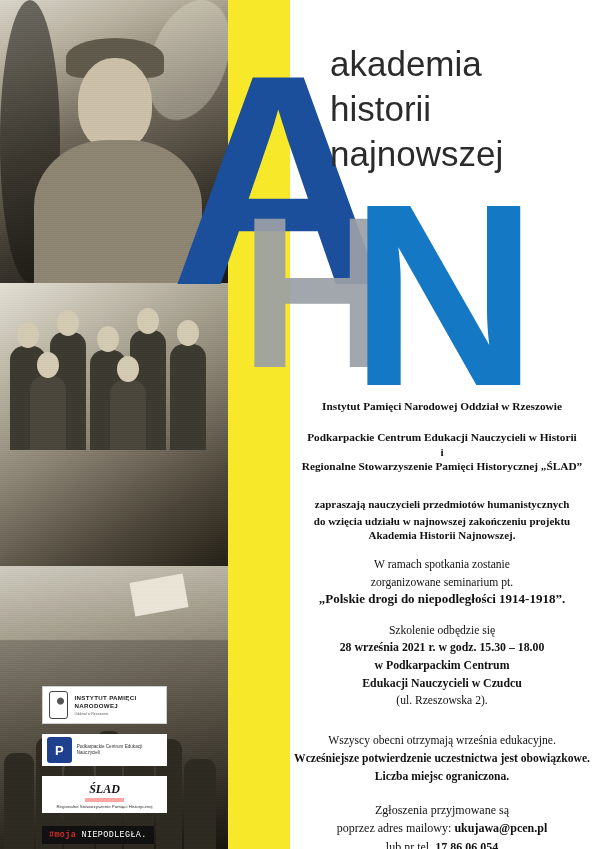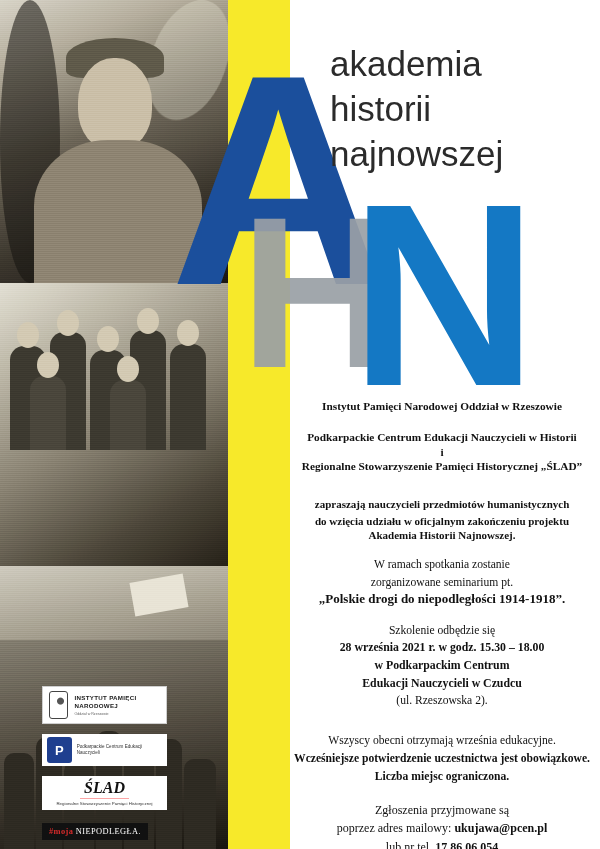--- a/index.html
+++ b/index.html
@@ -74,25 +74,25 @@
       radial-gradient(circle at 50% 30%,#555 0 3px,transparent 4px);}
   .ipn-t{font-family:"Liberation Sans",sans-serif;font-size:6.2px;font-weight:700;color:#1a1a1a;line-height:1.25;letter-spacing:.3px;}
   .ipn-s{font-family:"Liberation Sans",sans-serif;font-size:3.6px;color:#666;display:block;margin-top:2px;}
 
   .pcen{display:flex;align-items:center;gap:5px;background:#fff;padding:3px 5px;}
   .pcen-mark{width:26px;height:26px;background:#1f3f8f;color:#fff;font-family:"Liberation Sans",sans-serif;
      font-weight:700;font-size:13px;display:flex;align-items:center;justify-content:center;border-radius:3px;}
   .pcen-t{font-family:"Liberation Sans",sans-serif;font-size:4.6px;color:#333;line-height:1.3;}
 
   .slad{background:#fff;padding:3px 5px;text-align:center;}
-  .slad-t{font-family:"Liberation Serif",serif;font-style:italic;font-weight:700;font-size:16px;color:#111;
-     border-bottom:1px solid #fca5a5;display:inline-block;padding:0 4px 1px;}
+  .slad-t{font-family:"Liberation Serif",serif;font-style:italic;font-weight:700;font-size:12px;color:#111;
+     border-bottom:4px solid #fca5a5;display:inline-block;padding:0 4px 1px;}
   .slad-s{font-family:"Liberation Sans",sans-serif;font-size:4.4px;color:#333;line-height:1.3;margin-top:2px;}
 
-  .niep{background:#111;color:#fff;font-family:Liberation Serif, serif;font-size:8.4px;
+  .niep{background:#111;color:#fff;font-family:Liberation Mono, monospace;font-size:8.4px;
      padding:4px 7px;display:inline-block;letter-spacing:.4px;}
   .niep .hash{color:#d62b2b;font-weight:700;}
   .niep .w{font-weight:300;}
 </style>
 </head>
 <body>
 
 <div class="poster">
 
   <div class="photo-col">
@@ -155,21 +155,21 @@
 
     <p class="l-org">Instytut Pamięci Narodowej Oddział w Rzeszowie</p>
     <div class="sp-md"></div>
     <p class="l-org">Podkarpackie Centrum Edukacji Nauczycieli w Historii</p>
     <p class="l-i">i</p>
     <p class="l-org">Regionalne Stowarzyszenie Pamięci Historycznej „ŚLAD”</p>
 
     <div class="sp-lg"></div>
 
     <p class="l-inv">zapraszają nauczycieli przedmiotów humanistycznych</p>
-    <p class="l-inv">do wzięcia udziału w oficjalnym zakończeniu projektu</p>
+    <p class="l-inv">do wzięcia udziału w najnowszej zakończeniu projektu</p>
     <p class="l-inv2">Akademia Historii Najnowszej.</p>
 
     <div class="sp-md"></div>
 
     <p class="l-norm">W ramach spotkania zostanie</p>
     <p class="l-norm">zorganizowane seminarium pt.</p>
     <p class="l-quote">„Polskie drogi do niepodległości 1914-1918”.</p>
 
     <div class="sp-md"></div>
 

